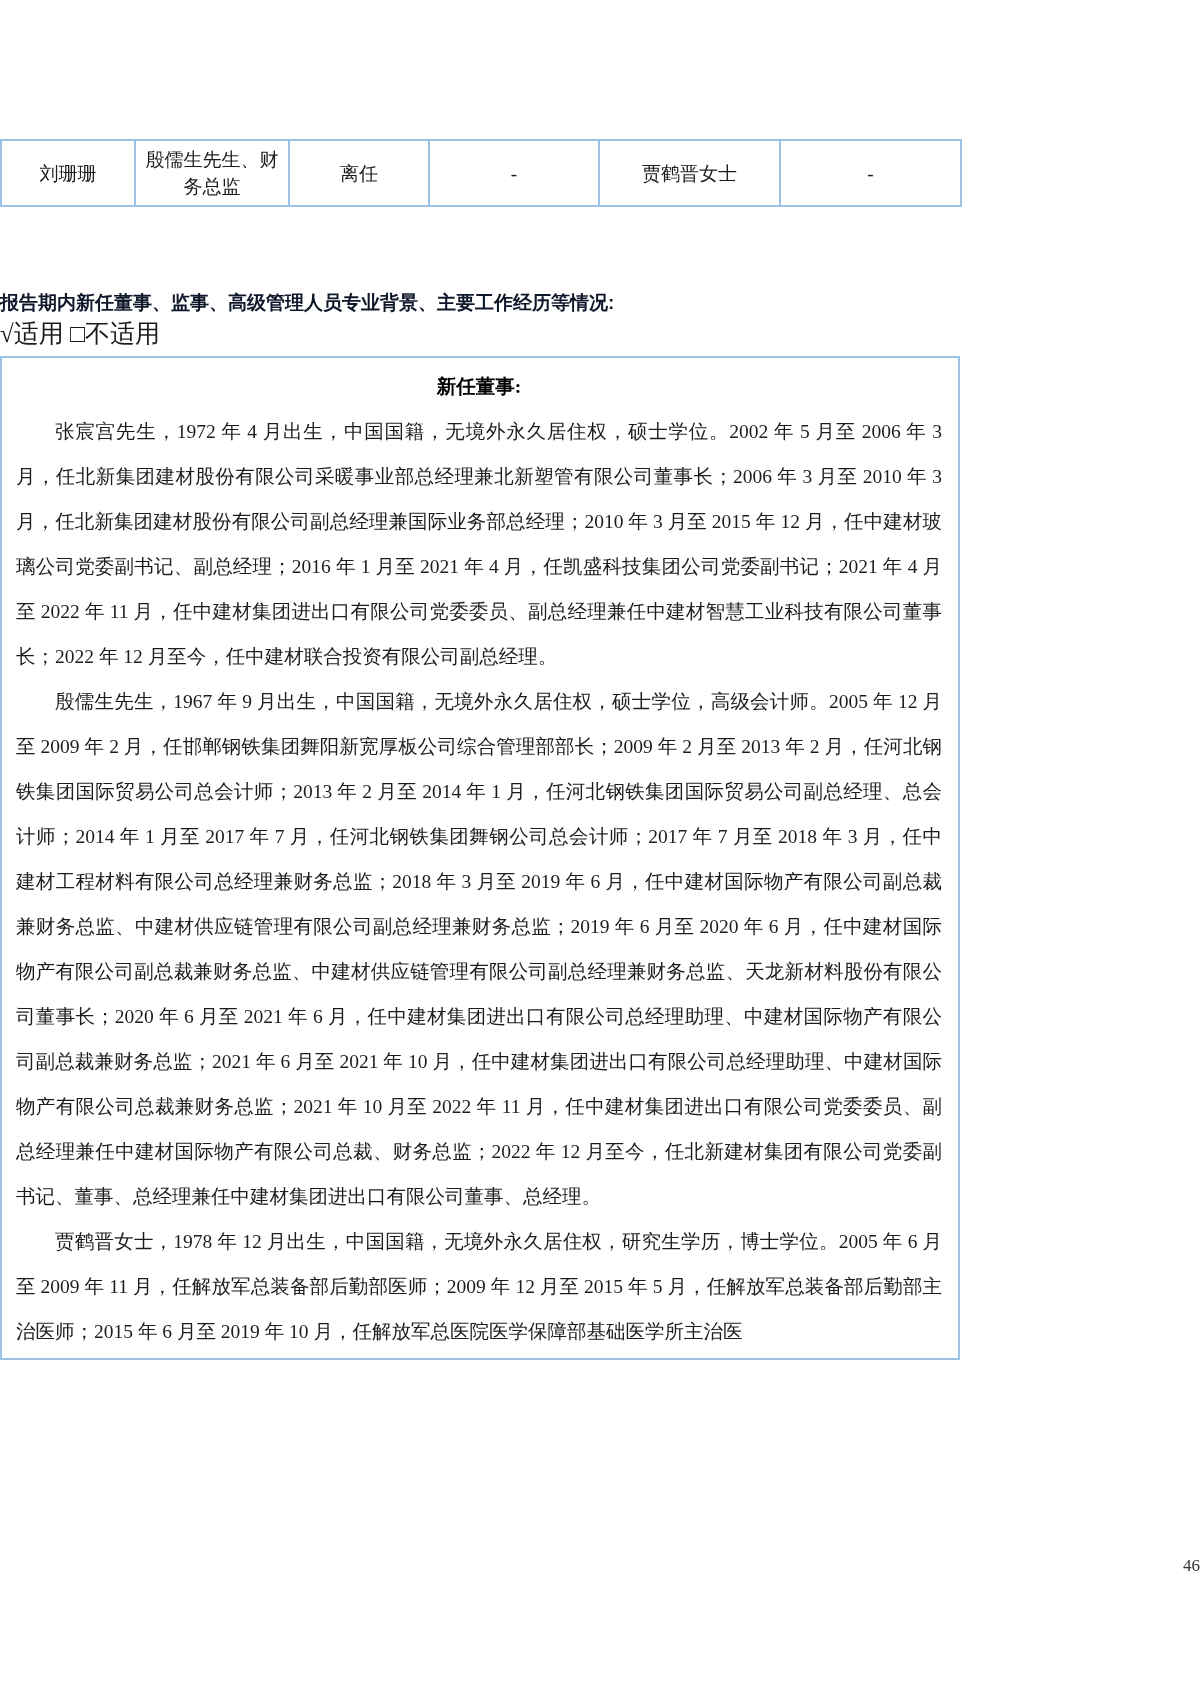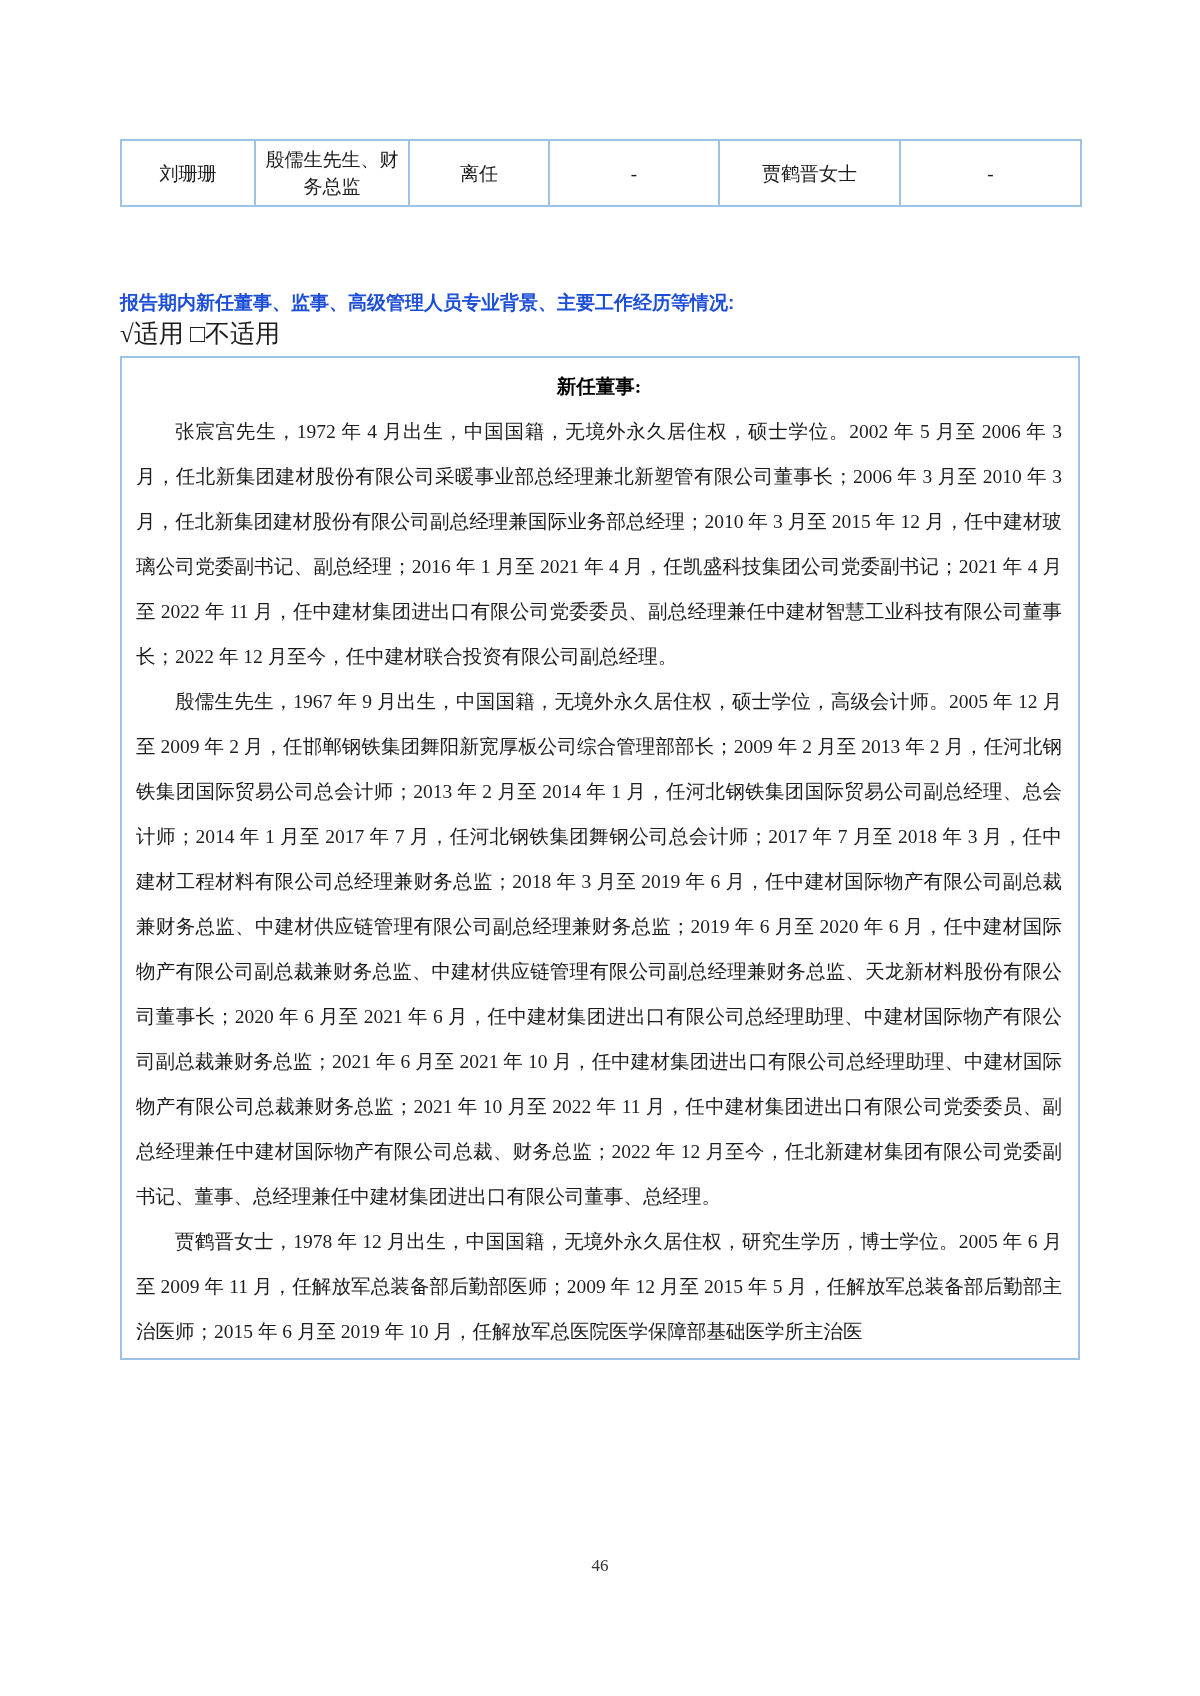--- a/index.html
+++ b/index.html
@@ -9,21 +9,20 @@
   }
   body {
     width: 1200px;
     height: 1696px;
     overflow: hidden;
     font-family: "Liberation Serif", "DejaVu Serif", serif;
     color: #1c1c1c;
     position: relative;
   }
   .content {
-    margin-left: 120px;
     width: 960px;
   }
   
   table.officer-table {
     border-collapse: collapse;
     table-layout: fixed;
     margin-top: 139px;
     width: 960px;
   }
   table.officer-table td {
@@ -36,21 +35,21 @@
     height: 58px;
     word-break: break-all;
   }
   
   .section-heading {
     margin-top: 82px;
     font-family: "Liberation Sans", "DejaVu Sans", sans-serif;
     font-weight: bold;
     font-size: 19px;
     line-height: 28px;
-    color: #1d4ed8;
+    color: #0f172a;
   }
   .applicability {
     font-size: 25px;
     line-height: 28px;
     margin-top: 3px;
   }
   
   .text-box {
     border: 2px solid #9cc2e5;
     margin-top: 8px;
@@ -70,21 +69,21 @@
   .text-box p {
     margin: 0;
     text-indent: 2em;
   }
   
   .page-number {
     position: absolute;
     left: 0;
     width: 1200px;
     top: 1556px;
-    text-align: center;
+    text-align: right;
     font-size: 17px;
     color: #333;
   }
 </style>
 </head>
 <body>
 
 <div class="content">
 
   <table class="officer-table">

